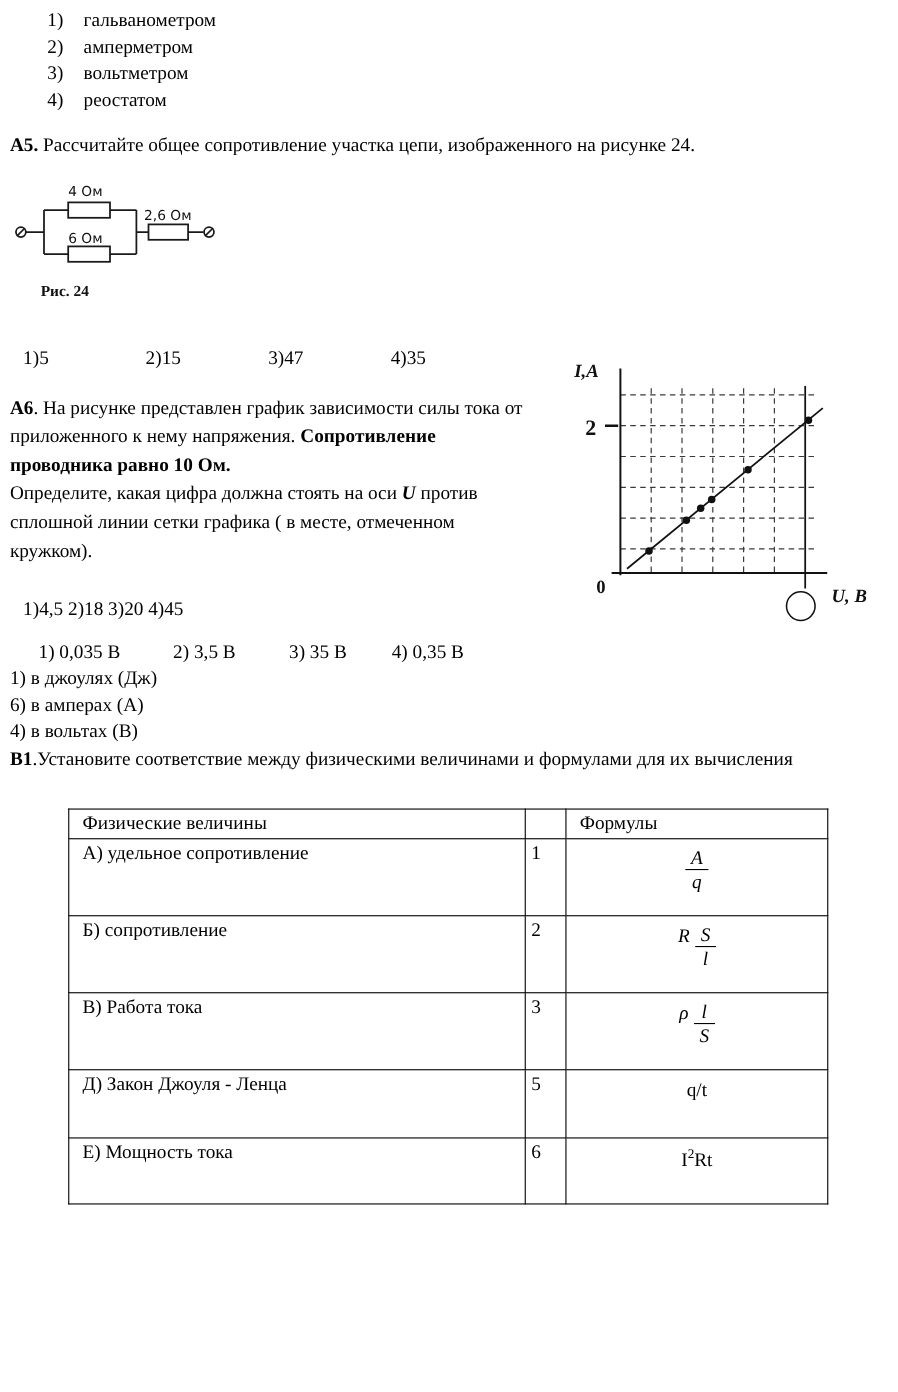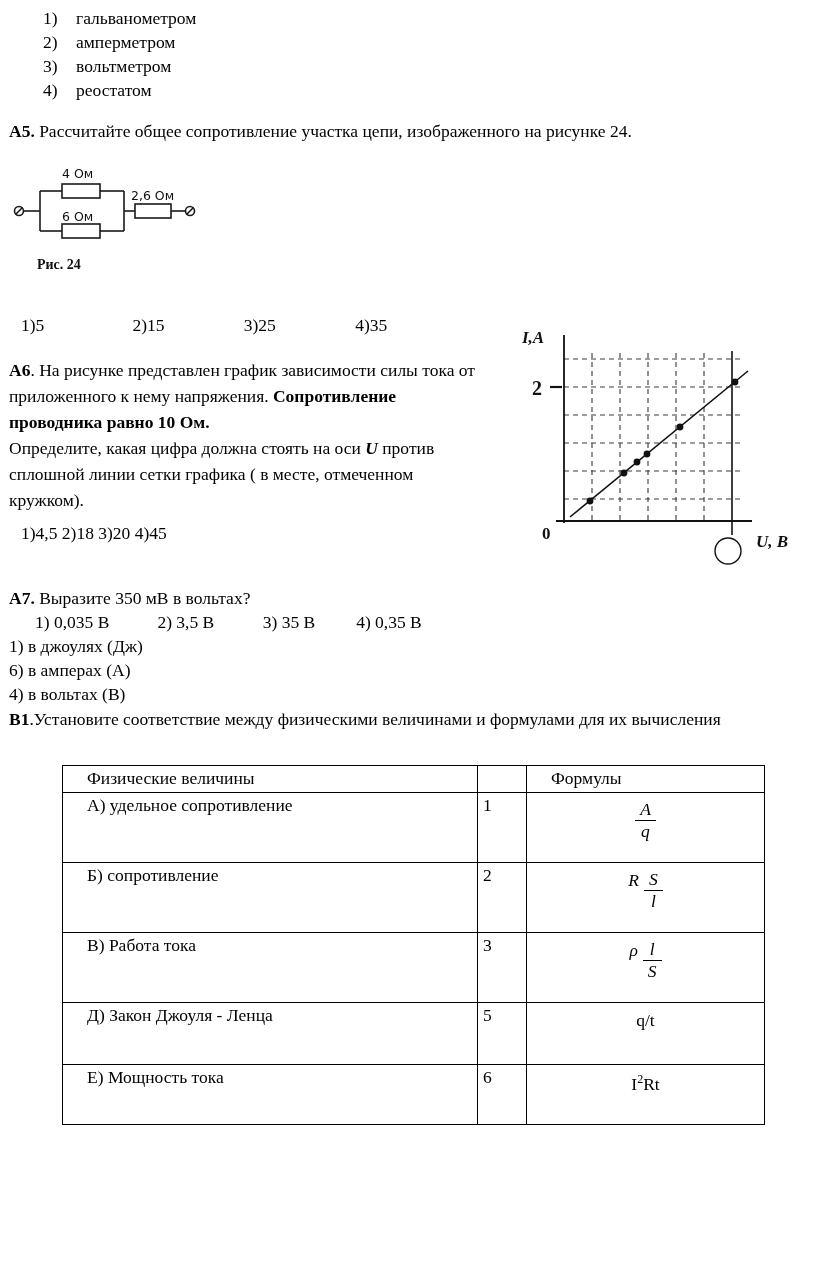--- a/index.html
+++ b/index.html
@@ -21,21 +21,21 @@
   .boldit { font-weight:bold; font-style:italic; }
 
   .a5-text { line-height:24px; margin-top:17px; }
   .circuit { display:block; margin-top:22px; }
   .fig-label { font-family:"DejaVu Sans", sans-serif; font-size:12.5px; fill:#111; }
   .fig-caption { font-family:"Liberation Serif", serif; font-weight:bold; font-size:14px; fill:#111; }
 
   .ans-row { margin:30px 0 0 12px; line-height:24px; }
   .ans-row .ans { display:inline-block; }
   .a5-ans .ans { width:107px; }
-  .a6-ans { margin-top:8px; margin-left:12px; line-height:24px; }
+  .a6-ans { margin-top:28px; margin-left:12px; line-height:24px; }
   .a6-ans .ans:nth-child(1){ width:110px; }
   .a6-ans .ans:nth-child(2){ width:105px; }
   .a6-ans .ans:nth-child(3){ width:105px; }
 
   .a6-section { display:flex; align-items:flex-start; }
   .a6-left { width:474px; padding-top:20px; }
   .a6-para { line-height:26px; }
   .a6-right { margin-left:auto; margin-top:-16px;text-align:right; }
 
   .g-axis { font-family:"Liberation Serif", serif; font-weight:bold; font-style:italic; font-size:17px; fill:#111; }
@@ -52,21 +52,21 @@
   .a8 { margin-top:4px; line-height:24px; }
   .a8-opt { line-height:24px; }
 
   .b1 { line-height:27px; max-width:792px; }
 
   table.match { border-collapse:collapse; margin:32px 0 0 53px; table-layout:fixed; }
   .match col.col-q { width:415px; }
   .match col.col-n { width:37px; }
   .match col.col-f { width:238px; }
   .match td, .match th {
-    border:1px solid #000; vertical-align:top; padding:1px 24px;
+    border:1px solid #000; vertical-align:top; padding:1px 12px;
     font-weight:normal; text-align:left; font-size:17.5px;
   }
   .match thead th { height:27px; }
   .match .h-right { text-align:left; }
   .match .ncell { padding-left:5px; }
   .match .fcell { text-align:center; padding-top:6px; }
   .row-a td{height:70px} .row-b td{height:70px} .row-v td{height:70px}
   .row-g td{height:68px} .row-d td{height:62px} .row-e td{height:60px}
 
   .frac { display:inline-block; vertical-align:top; text-align:center; font-style:italic; }
@@ -124,21 +124,21 @@
     </g>
     <text x="53" y="13" class="fig-label">4 Ом</text>
     <text x="122" y="35" class="fig-label">2,6 Ом</text>
     <text x="53" y="56" class="fig-label">6 Ом</text>
     <text x="28" y="104" class="fig-caption">Рис. 24</text>
   </svg>
 
   <div class="ans-row a5-ans">
     <span class="ans">1)5</span>
     <span class="ans">2)15</span>
-    <span class="ans">3)25</span>
+    <span class="ans">3)47</span>
     <span class="ans">4)35</span>
   </div>
 
   <div class="a6-section">
     <div class="a6-left">
       <div class="a6-para">
         <span class="q-label">А6</span><span>. На рисунке представлен график зависимости силы тока от приложенного к нему напряжения. </span><span class="bold">Сопротивление проводника равно 10 Ом.</span><br>
         <span>Определите, какая цифра  должна стоять  на оси </span><span class="boldit">U</span><span> против сплошной линии сетки графика ( в месте, отмеченном кружком).</span>
       </div>
       <div class="a6-ans">
@@ -180,23 +180,20 @@
           </g>
         <text x="28" y="22" class="g-axis">I,A</text>
         <text x="38" y="74" class="g-tick">2</text>
         <text x="48" y="218" class="g-zero">0</text>
         <circle cx="234" cy="230" r="13" fill="none" stroke="#111" stroke-width="1.4"></circle>
         <text x="262" y="226" class="g-axis">U, В</text>
       </svg>
     </div>
   </div>
 
-  <div class="a7">
-    <span class="q-label">А7.</span><span> Выразите 350 мВ в вольтах?</span>
-  </div>
   <div class="a7-opts">
     <span class="opt">1)   0,035 В</span>
     <span class="opt">2) 3,5 В</span>
     <span class="opt">3) 35 В</span>
     <span class="opt">4) 0,35 В</span>
   </div>
 
   <div class="a8-opt">1) в джоулях (Дж)</div>
   <div class="a8-opt">6) в амперах (А)</div>
   <div class="a8-opt">4) в вольтах (В)</div>

